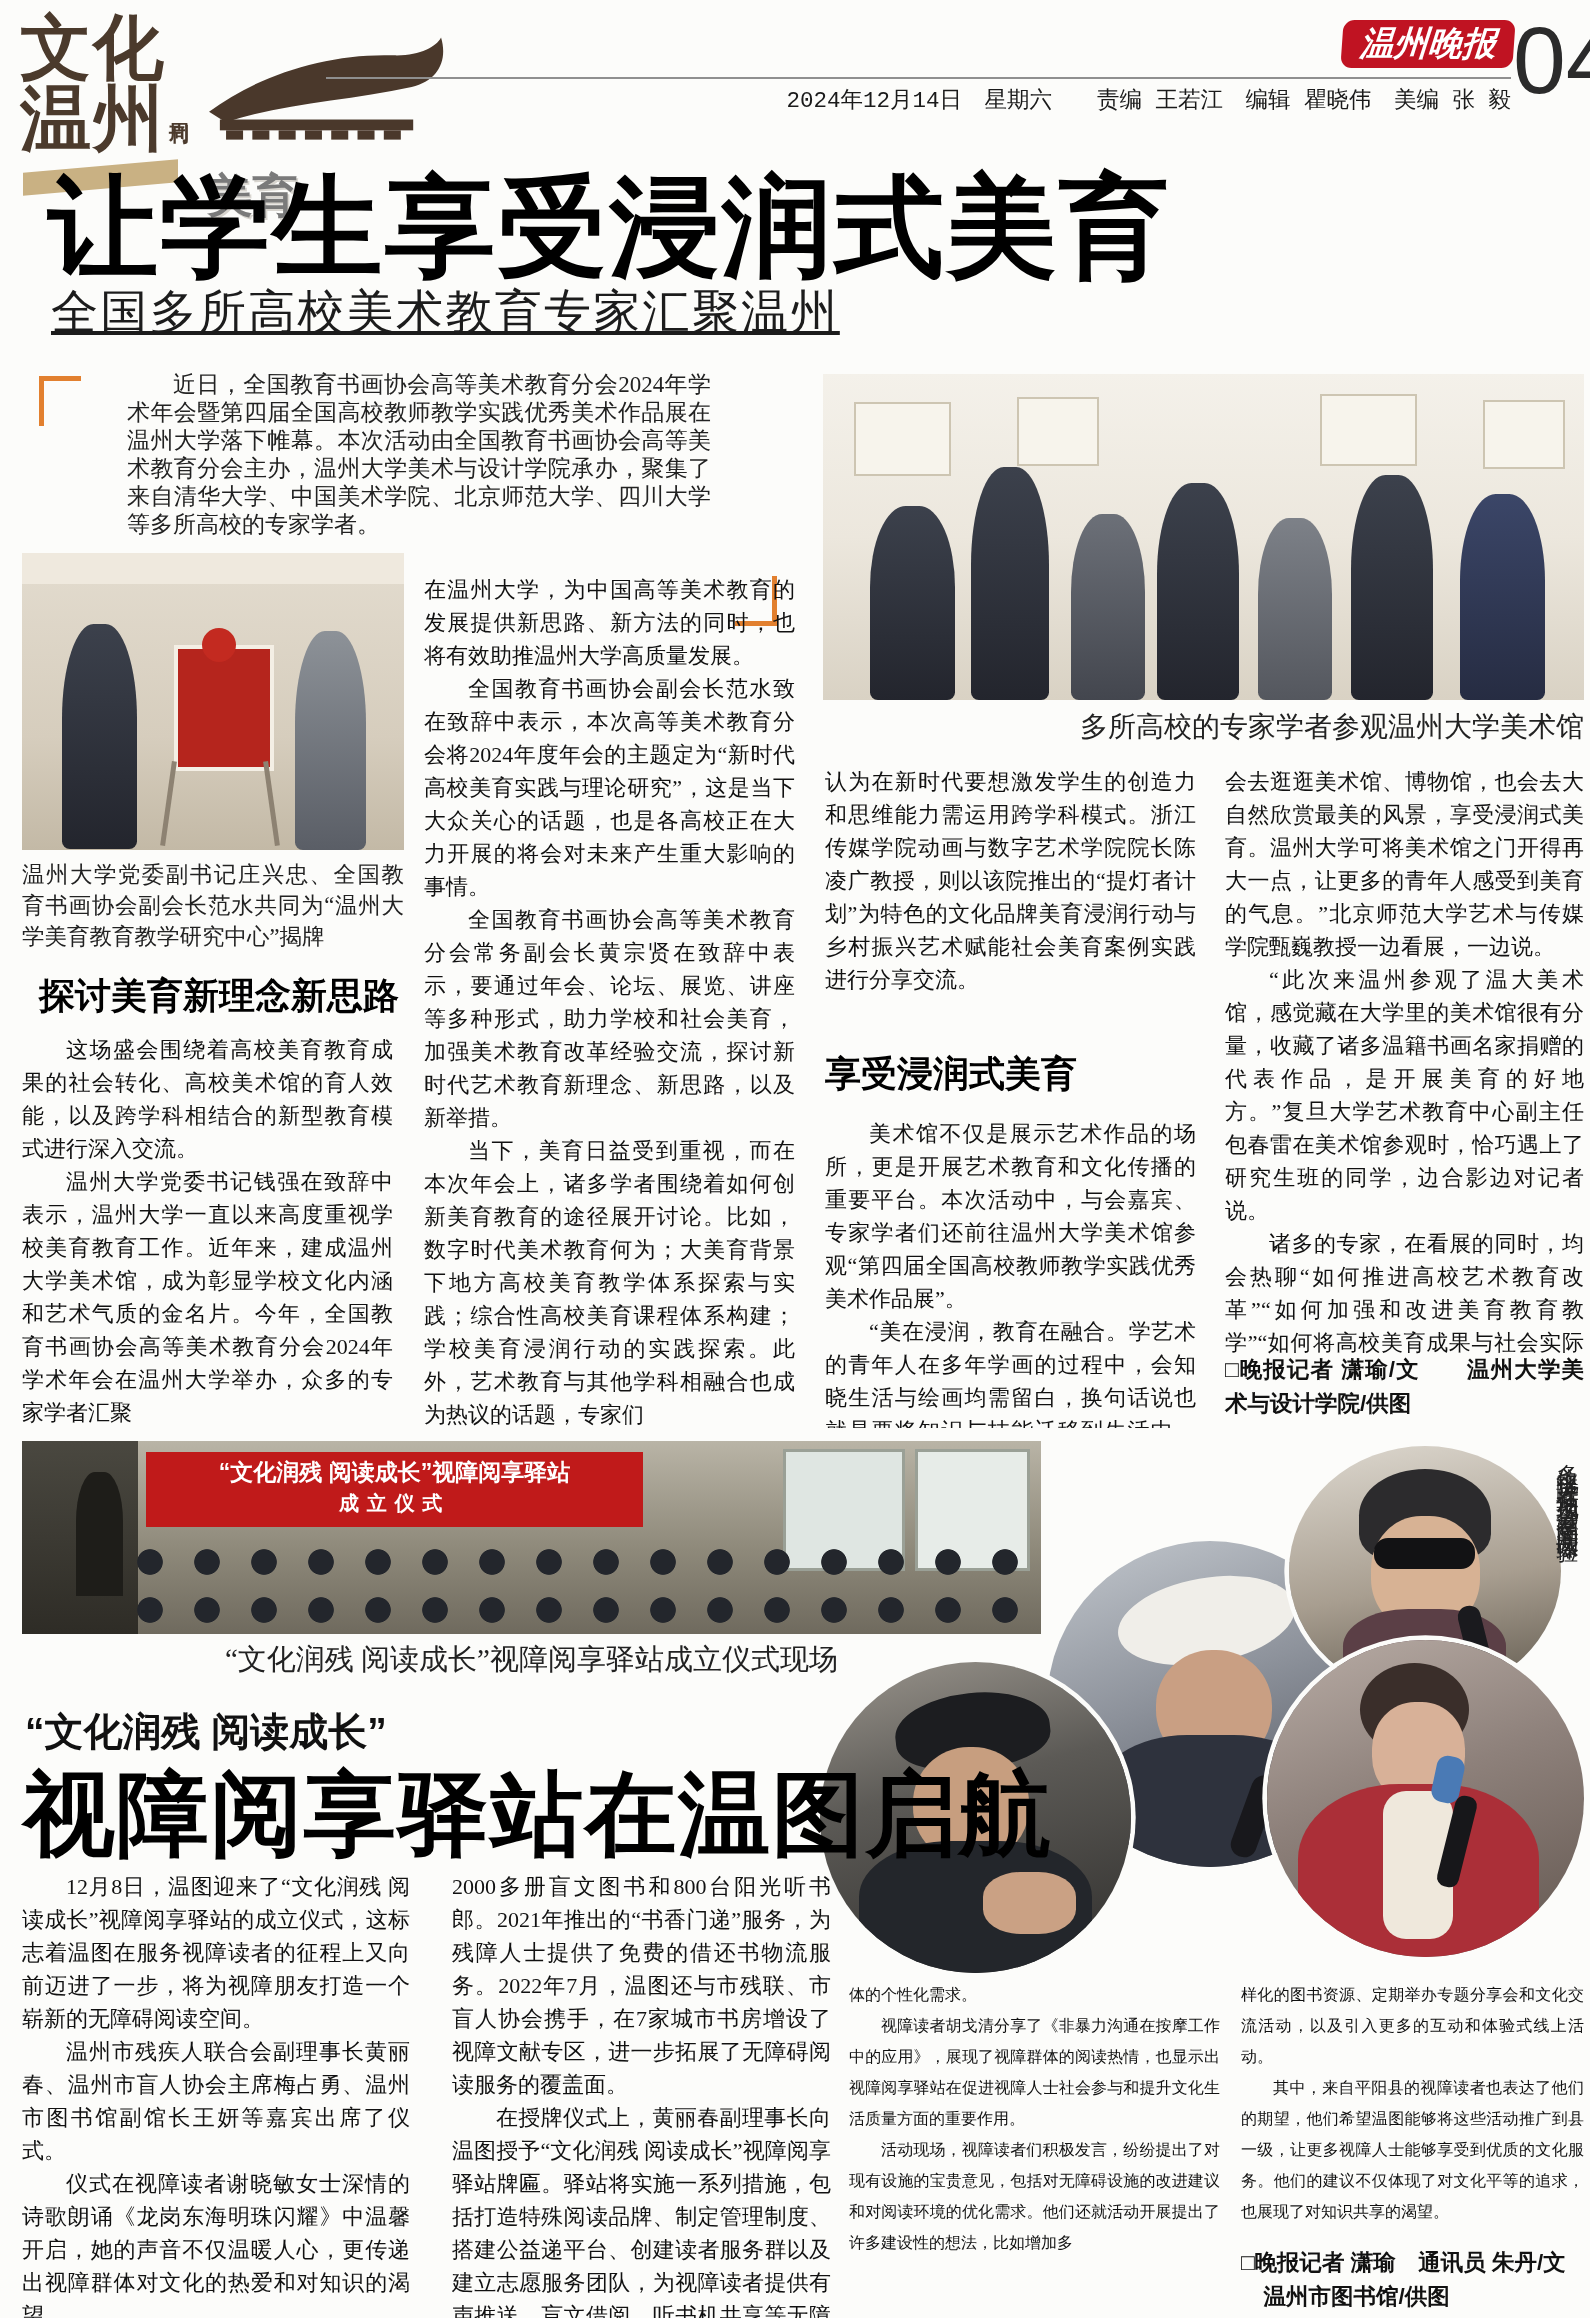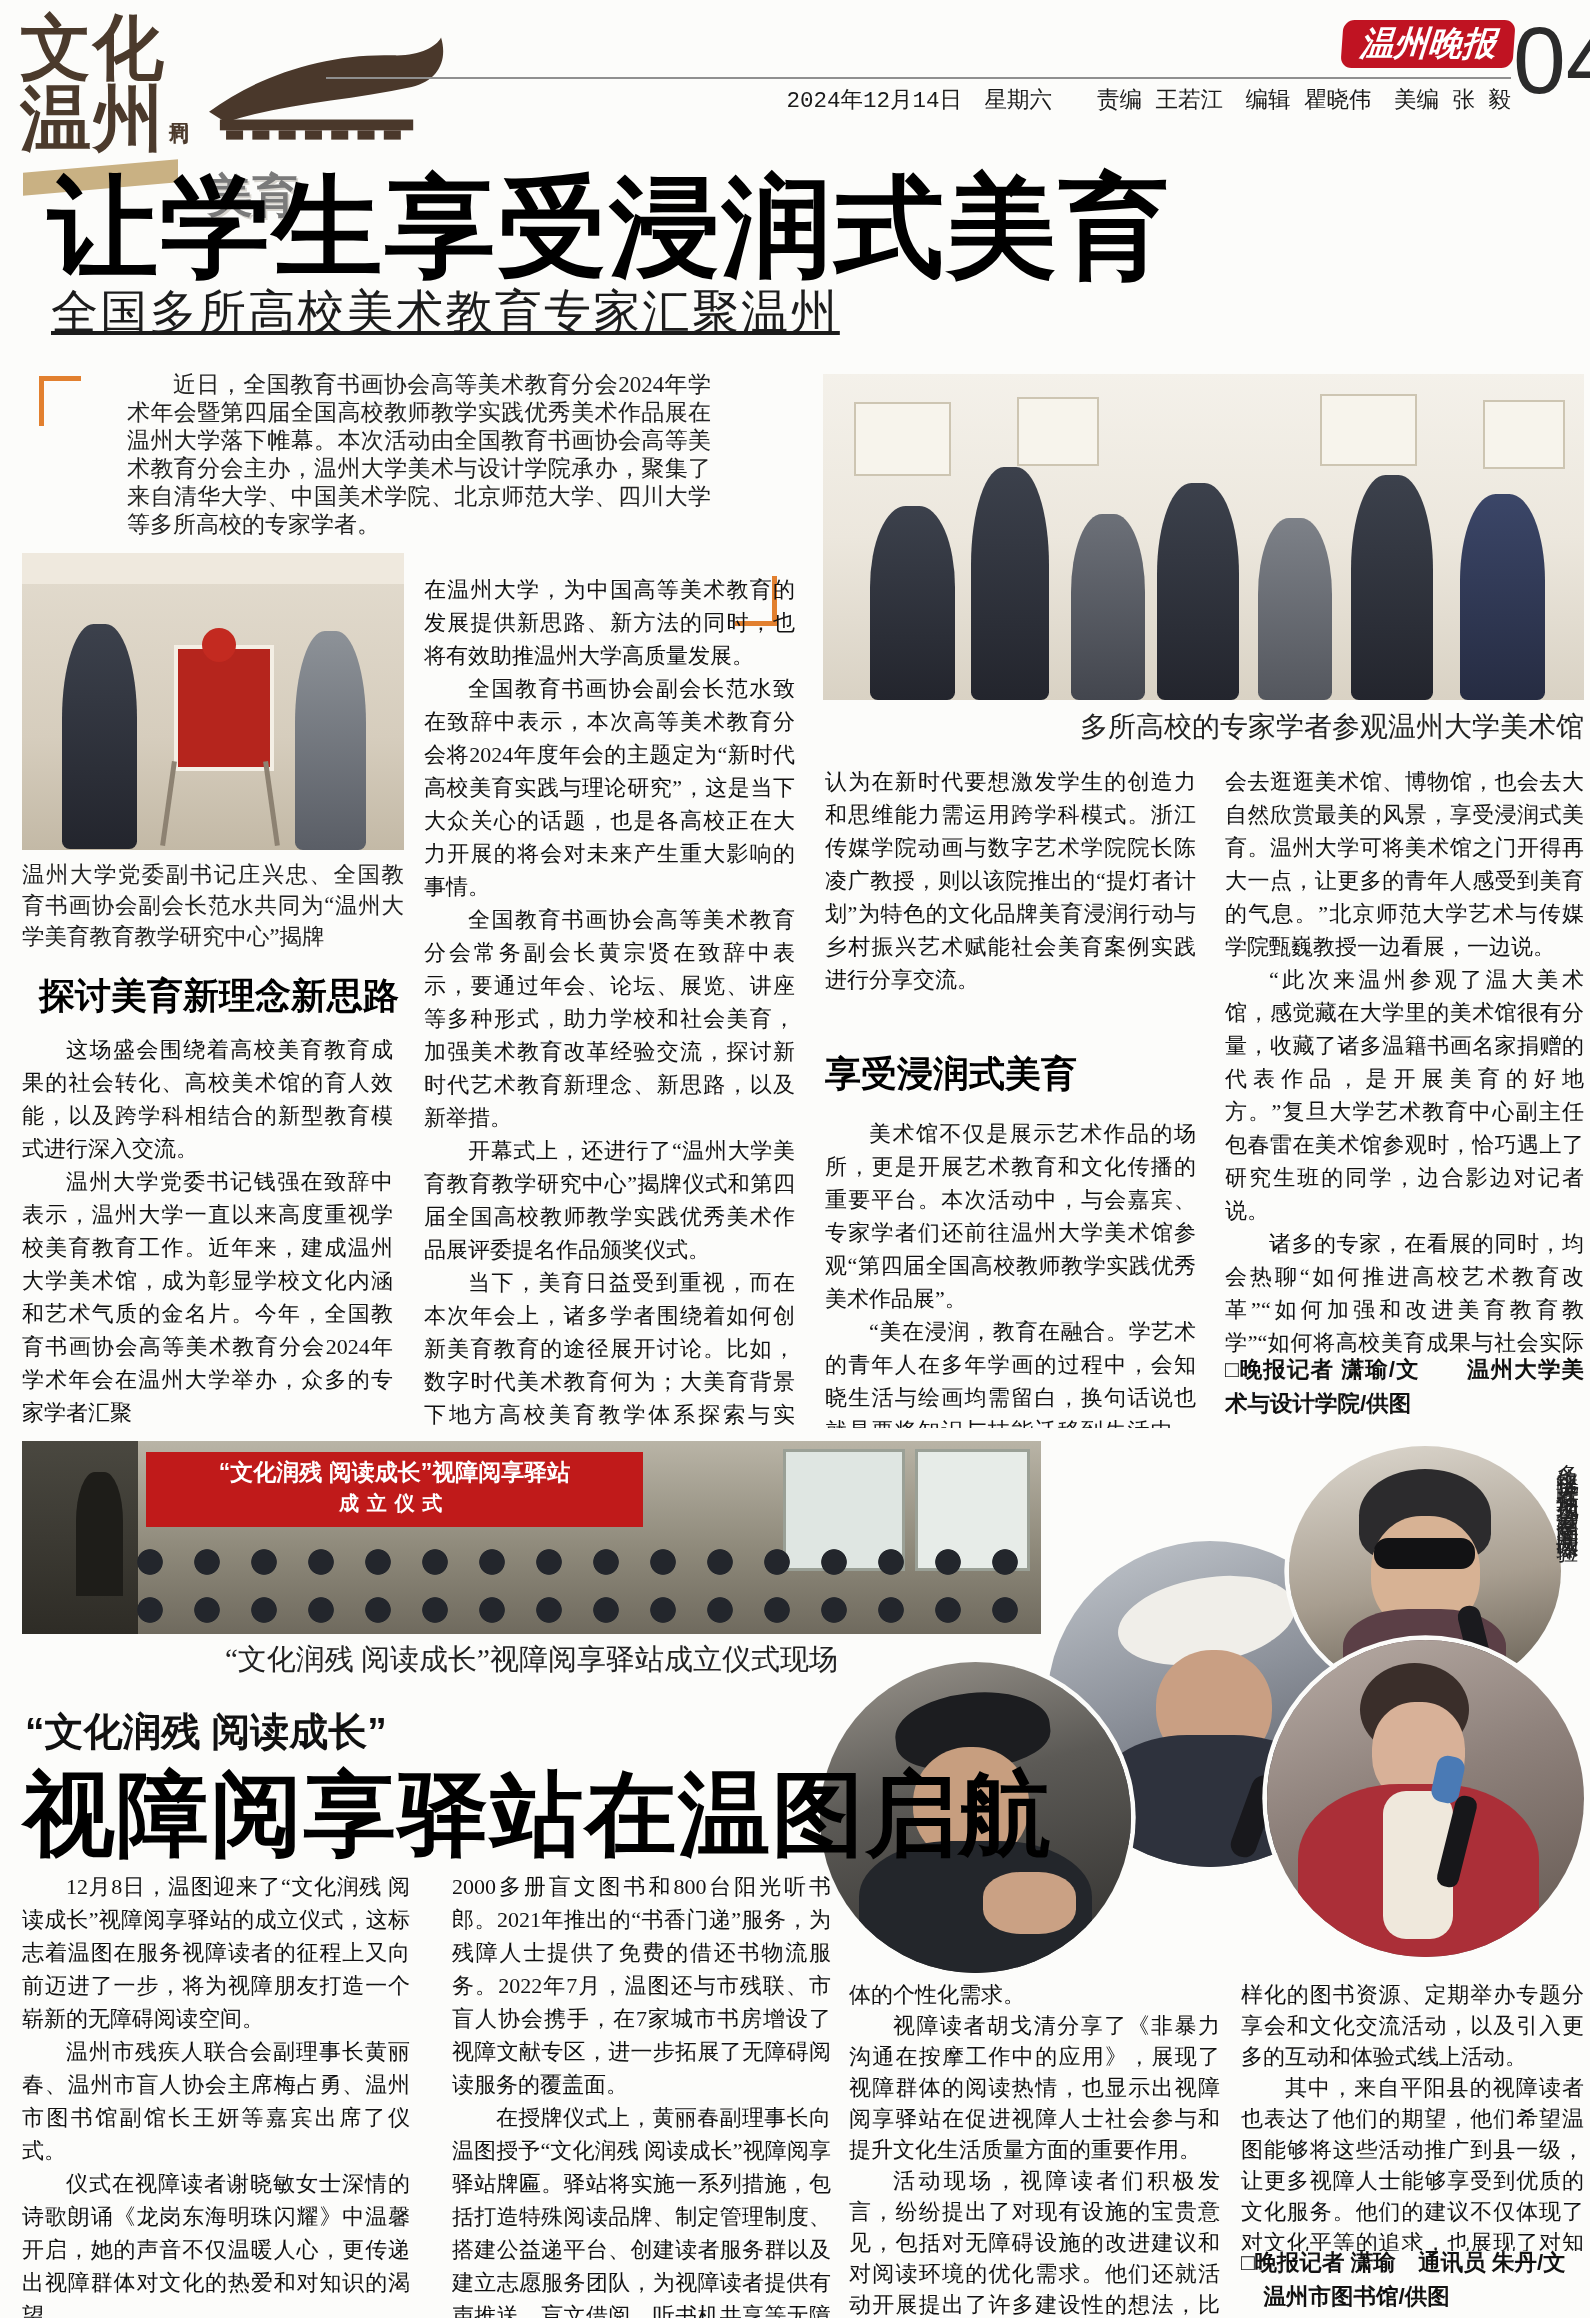--- a/index.html
+++ b/index.html
@@ -28,21 +28,21 @@
   .kicker{font-family:"Liberation Sans","DejaVu Sans",sans-serif;font-weight:700;font-size:39px;color:#111;}
   .headline2{font-family:"Liberation Sans","DejaVu Sans",sans-serif;font-weight:900;font-size:92px;
              letter-spacing:1.6px;color:#000;white-space:nowrap;}
   .sec-head{font-family:"Liberation Sans","DejaVu Sans",sans-serif;font-weight:700;font-size:36px;color:#000;}
   
   .lead{font-size:23px;line-height:28px;text-align:justify;color:#222;}
   .lead p{margin:0;text-indent:2em;}
   .bodycol{font-size:22px;line-height:33px;text-align:justify;overflow:hidden;}
   .bodycol p{margin:0;text-indent:2em;}
   .bodycol p.noindent{text-indent:0;}
-  .bodycol-sm{font-size:22px;line-height:31px;text-align:justify;overflow:hidden;}
+  .bodycol-sm{font-size:16px;line-height:31px;text-align:justify;overflow:hidden;}
   .bodycol-sm p{margin:0;text-indent:2em;}
   .bodycol-sm p.noindent{text-indent:0;}
   .caption{font-size:22.5px;line-height:31px;color:#222;text-align:justify;}
   .caption-r{font-size:28px;color:#222;text-align:right;}
   .caption-c{font-size:29px;color:#222;text-align:center;}
   .byline{font-family:"Liberation Sans","DejaVu Sans",sans-serif;font-weight:700;font-size:22.5px;line-height:34px;}
   .v-caption{writing-mode:vertical-rl;font-size:22.5px;letter-spacing:3.9px;color:#222;line-height:33px;}
   
   .q-tl{border-top:5.4px solid #e2802f;border-left:5.4px solid #e2802f;width:37px;height:45px;}
   .q-br{border-bottom:5.4px solid #e2802f;border-right:5.4px solid #e2802f;width:37px;height:45px;}
@@ -128,21 +128,20 @@
   <div class="abs sec-head" style="left:39px;top:972px;">探讨美育新理念新思路</div>
   <div class="abs bodycol" style="left:22px;top:1033px;width:371px;height:392px;">
     <p>这场盛会围绕着高校美育教育成果的社会转化、高校美术馆的育人效能，以及跨学科相结合的新型教育模式进行深入交流。</p>
     <p>温州大学党委书记钱强在致辞中表示，温州大学一直以来高度重视学校美育教育工作。近年来，建成温州大学美术馆，成为彰显学校文化内涵和艺术气质的金名片。今年，全国教育书画协会高等美术教育分会2024年学术年会在温州大学举办，众多的专家学者汇聚</p>
   </div>
 
   <div class="abs bodycol" style="left:424px;top:573px;width:371px;height:854px;">
     <p class="noindent">在温州大学，为中国高等美术教育的发展提供新思路、新方法的同时，也将有效助推温州大学高质量发展。</p>
     <p>全国教育书画协会副会长范水致在致辞中表示，本次高等美术教育分会将2024年度年会的主题定为“新时代高校美育实践与理论研究”，这是当下大众关心的话题，也是各高校正在大力开展的将会对未来产生重大影响的事情。</p>
     <p>全国教育书画协会高等美术教育分会常务副会长黄宗贤在致辞中表示，要通过年会、论坛、展览、讲座等多种形式，助力学校和社会美育，加强美术教育改革经验交流，探讨新时代艺术教育新理念、新思路，以及新举措。</p>
-    <p>开幕式上，还进行了“温州大学美育教育教学研究中心”揭牌仪式和第四届全国高校教师教学实践优秀美术作品展评委提名作品颁奖仪式。</p>
     <p>当下，美育日益受到重视，而在本次年会上，诸多学者围绕着如何创新美育教育的途径展开讨论。比如，数字时代美术教育何为；大美育背景下地方高校美育教学体系探索与实践；综合性高校美育课程体系构建；学校美育浸润行动的实践探索。此外，艺术教育与其他学科相融合也成为热议的话题，专家们</p>
   </div>
 
   <div class="abs bodycol" style="left:825px;top:765px;width:371px;height:256px;">
     <p class="noindent">认为在新时代要想激发学生的创造力和思维能力需运用跨学科模式。浙江传媒学院动画与数字艺术学院院长陈凌广教授，则以该院推出的“提灯者计划”为特色的文化品牌美育浸润行动与乡村振兴艺术赋能社会美育案例实践进行分享交流。</p>
   </div>
   <div class="abs sec-head" style="left:825px;top:1050px;">享受浸润式美育</div>
   <div class="abs bodycol" style="left:825px;top:1117px;width:371px;height:311px;">
     <p>美术馆不仅是展示艺术作品的场所，更是开展艺术教育和文化传播的重要平台。本次活动中，与会嘉宾、专家学者们还前往温州大学美术馆参观“第四届全国高校教师教学实践优秀美术作品展”。</p>
     <p>“美在浸润，教育在融合。学艺术的青年人在多年学画的过程中，会知晓生活与绘画均需留白，换句话说也就是要将知识与技能迁移到生活中。他们</p>

